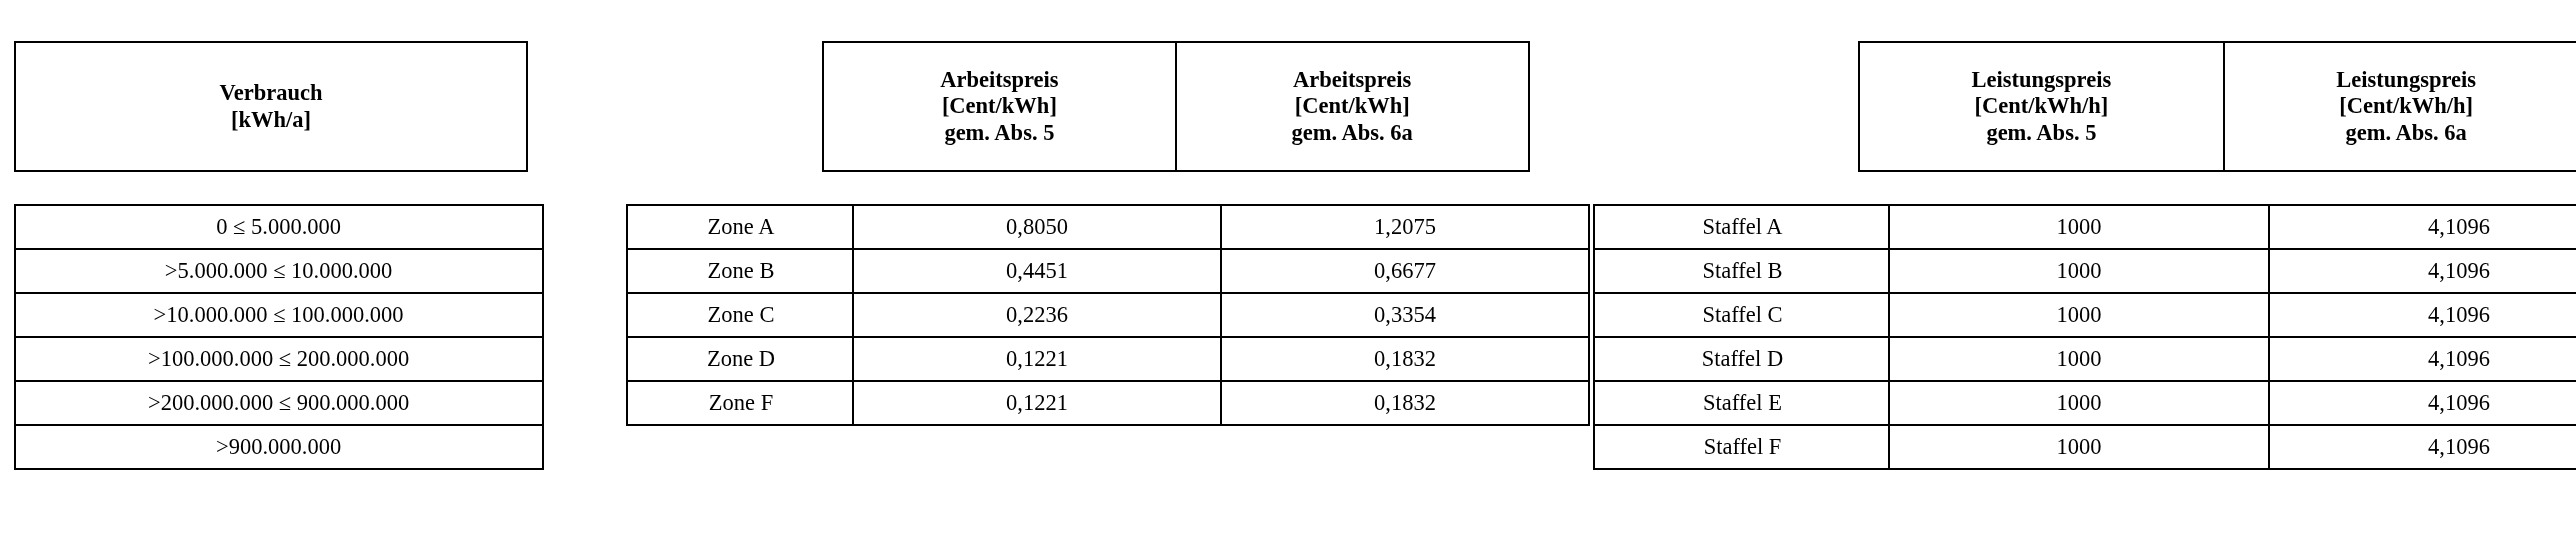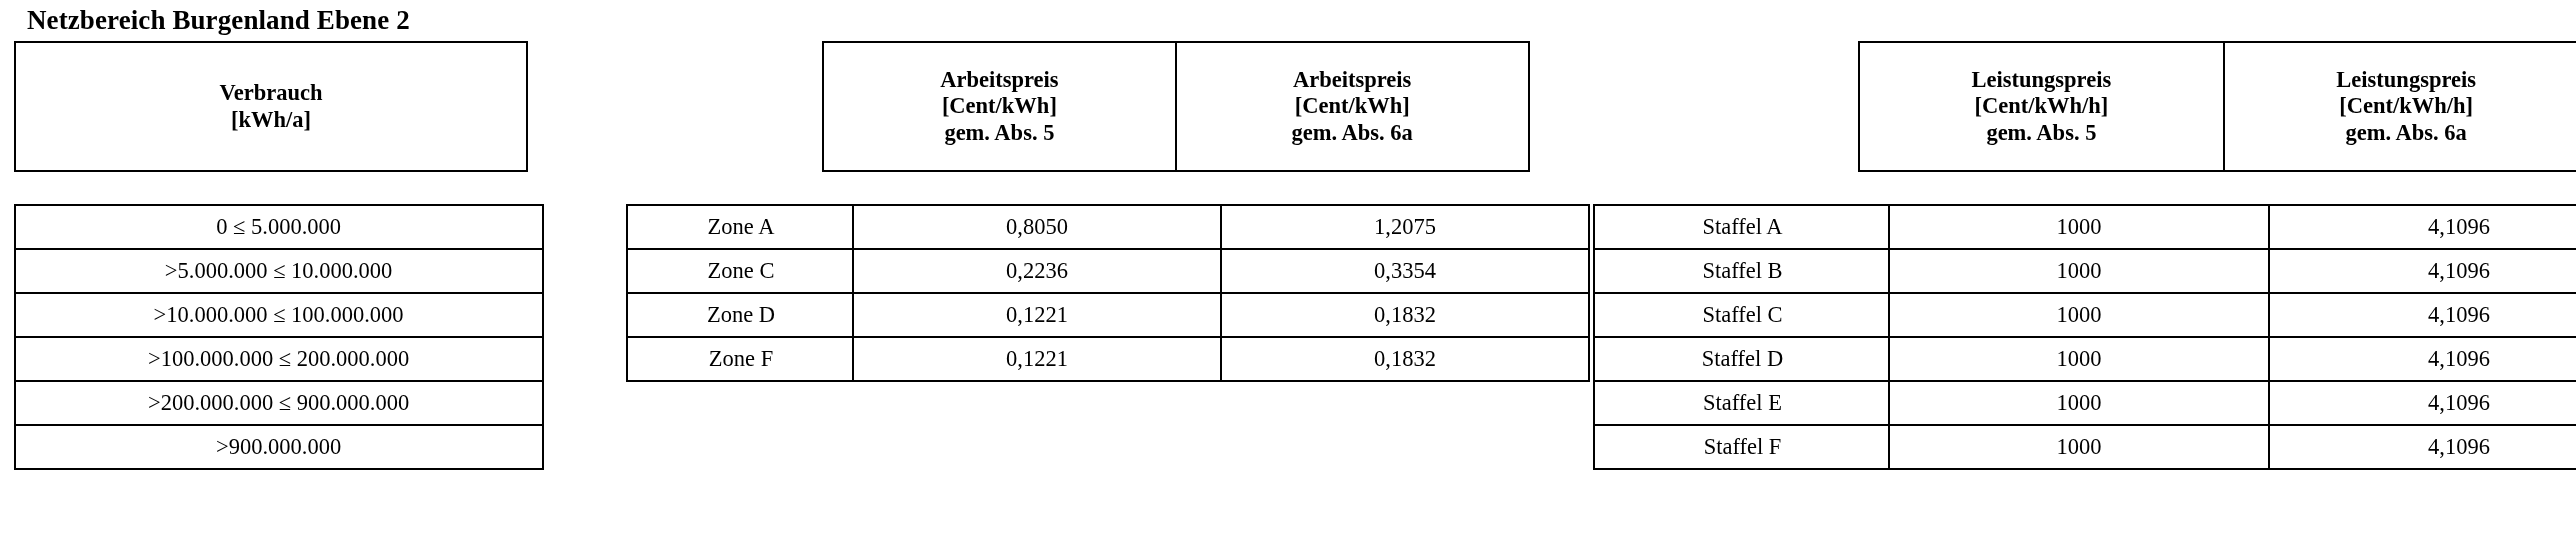--- a/index.html
+++ b/index.html
@@ -79,21 +79,20 @@
   .w-zonelbl { width: 196px; }
   .w-price { width: 340px; border-radius: 15px; }
   .w-staffellbl { width: 265px; }
   .w-lp { width: 352px; }
 </style>
 </head>
 <body>
 
 <div class="page">
 
-  <div class="title">Netzbereich Burgenland Ebene 2</div>
 
   <table class="tblock" id="verbrauch-header">
     <tbody>
         <tr class="hdr">
       <td class="w-verbrauch">
         <span class="hline">Verbrauch</span>
         <span class="hline">[kWh/a]</span>
       </td>
     </tr>
   </tbody>
@@ -140,20 +139,25 @@
     </table>
 
   <table class="tblock" id="arbeitspreis-table">
     <tbody>
         <tr class="body-row">
       <td class="w-zonelbl lbl">Zone A</td>
       <td class="w-price">0,8050</td>
       <td class="w-price">1,2075</td>
     </tr>
     <tr class="body-row">
+      <td class="w-zonelbl lbl">Zone B</td>
+      <td class="w-price">0,4451</td>
+      <td class="w-price">0,6677</td>
+    </tr>
+    <tr class="body-row">
       <td class="w-zonelbl lbl">Zone C</td>
       <td class="w-price">0,2236</td>
       <td class="w-price">0,3354</td>
     </tr>
     <tr class="body-row">
       <td class="w-zonelbl lbl">Zone D</td>
       <td class="w-price">0,1221</td>
       <td class="w-price">0,1832</td>
     </tr>
     <tr class="body-row">

